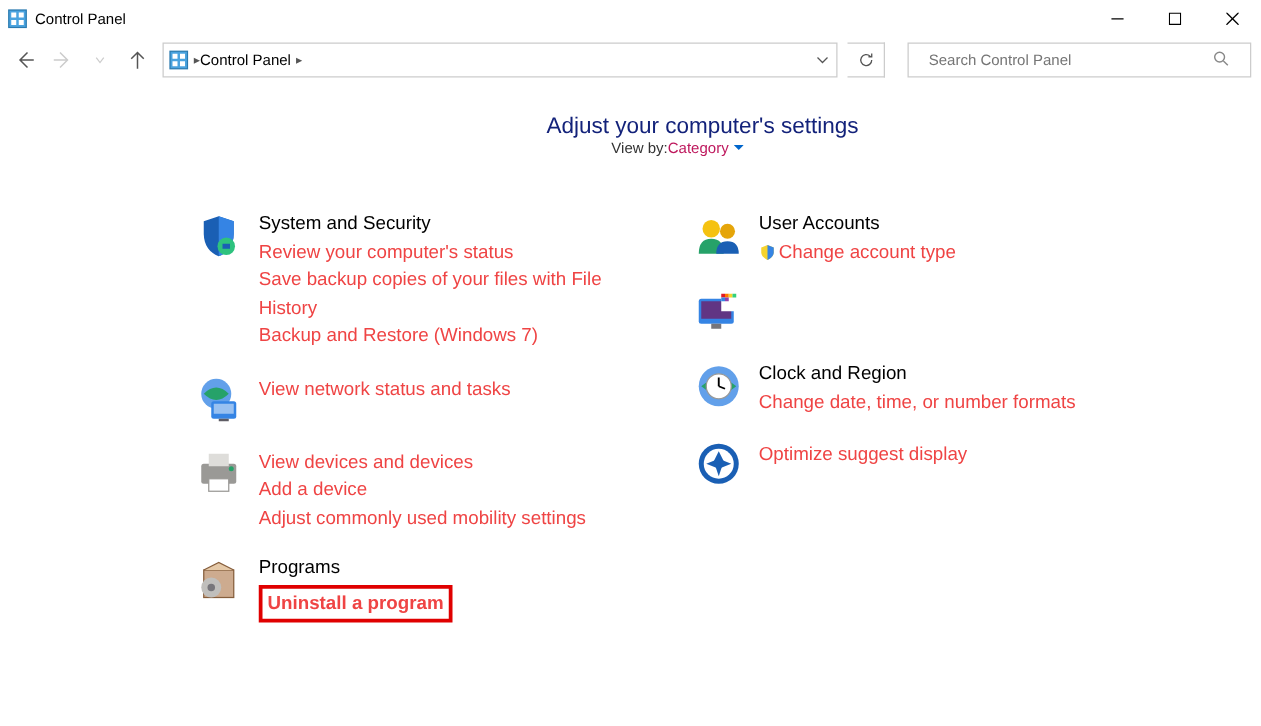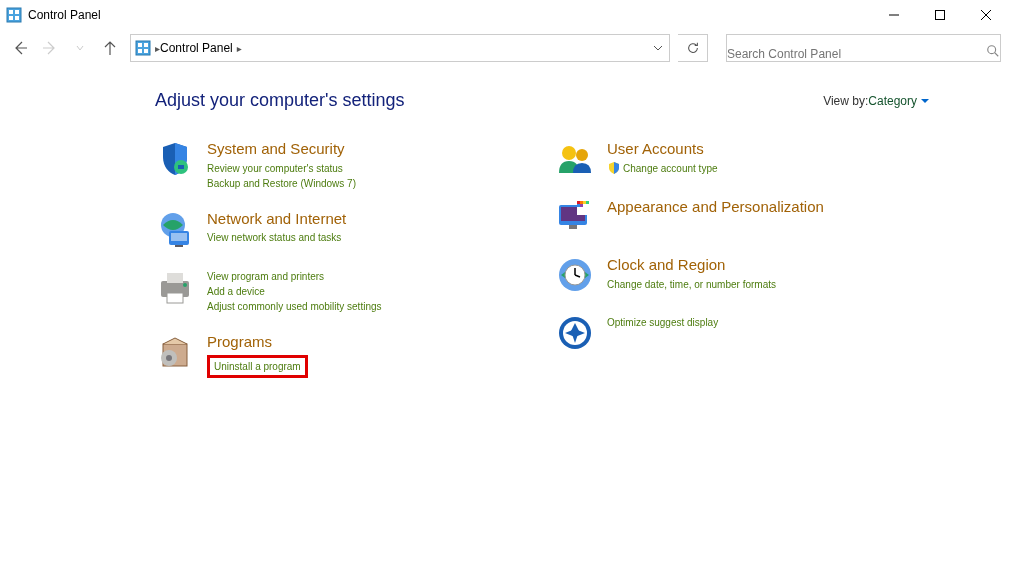--- a/index.html
+++ b/index.html
@@ -18,42 +18,42 @@
   .navrow { height: 36px; display: flex; align-items: center; padding: 0 8px; gap: 8px; }
   .nav-arrows { display: flex; align-items: center; gap: 14px; padding: 0 4px; }
   .nav-arrow { width: 16px; height: 16px; display: flex; align-items: center; justify-content: center; color: #555; }
   .nav-arrow.disabled { color: #bbb; }
   .addressbar { flex: 0 0 540px; height: 28px; border: 1px solid #ccc; display: flex; align-items: center; }
   .addr-icon { width: 16px; height: 16px; margin: 0 4px; }
   .addr-text { font-size: 12px; display: flex; align-items: center; gap: 4px; flex: 1; }
   .addr-sep { color: #555; font-size: 10px; }
   .addr-drop { width: 24px; height: 28px; display: flex; align-items: center; justify-content: center; border-left: 1px solid transparent; color: #555; }
   .refresh-btn { width: 30px; height: 28px; border: 1px solid #ccc; border-left: none; display: flex; align-items: center; justify-content: center; color: #555; }
-  .searchbox { flex: 1; height: 28px; border: 1px solid #ccc; display: flex; align-items: flex-end; padding: 0 0; margin-left: 10px; }
+  .searchbox { flex: 1; height: 28px; border: 1px solid #ccc; display: flex; align-items: center; padding: 0 16px; margin-left: 10px; }
   .searchbox input { border: none; outline: none; font-size: 12px; flex: 1; font-family: inherit; }
   .search-icon { color: #888; }
   
   
   .content { padding: 24px 40px 0 155px; }
-  .content-header { display: flex; justify-content: space-between; align-items: center; margin-bottom: 28px; }
+  .content-header { display: flex; justify-content: space-between; align-items: center; margin-bottom: 44px; flex-direction: column; }
   .h1 { font-size: 18px; color: #13227a; font-weight: 400; }
   .viewby { font-size: 12px; color: #333; display: flex; align-items: flex-start; gap: 0; margin-right: 40px;}
-  .viewby-link { color: #14532d; cursor: pointer; display: flex; align-items: center; gap: 4px; }
+  .viewby-link { color: #be185d; cursor: pointer; display: flex; align-items: center; gap: 4px; }
   
   .columns { display: flex; gap: 60px; }
   .col { flex: 0 0 340px; }
   
   .cat { display: flex; gap: 12px; margin-bottom: 18px; }
   .cat-icon { width: 40px; height: 40px; flex-shrink: 0; display: flex; align-items: flex-start; justify-content: center; }
   .cat-body { }
-  .cat-title { font-size: 15px; color: #a16207; cursor: pointer; line-height: 1.3; }
+  .cat-title { font-size: 15px; color: #000000; cursor: pointer; line-height: 1.3; }
   .cat-links { margin-top: 2px; }
-  .cat-link { font-size: 10px; color: #4d7c0f; cursor: pointer; line-height: 1.5; display: block; }
-  
-  .highlight { border: 3px solid #e00000; padding: 1px 4px; display: inline-block; margin-top: 2px; }
+  .cat-link { font-size: 15px; color: #ef4444; cursor: pointer; line-height: 1.5; display: block; }
+  
+  .highlight { border: 3px solid #e00000; padding: 1px 4px; display: inline-block; margin-top: 2px; font-weight: bold; }
   .small-shield { width: 14px; height: 14px; vertical-align: -3px; margin-right: 2px; }
 </style>
 </head>
 <body>
 
 <div class="titlebar">
   <div class="titlebar-left">
     <span class="title-icon">
       <svg viewBox="0 0 16 16">
           <rect x="1" y="1" width="14" height="14" fill="#4aa3df" stroke="#2a7ab0"></rect>
@@ -165,53 +165,53 @@
               <path d="M20 4 L32 8 V18 C32 28 26 34 20 36 C14 34 8 28 8 18 V8 Z" fill="#1a5fb4"></path>
               <path d="M20 4 L32 8 V18 C32 28 26 34 20 36 V4 Z" fill="#3584e4"></path>
               <circle cx="26" cy="28" r="7" fill="#2ec27e"></circle>
               <rect x="23" y="26" width="6" height="4" fill="#1a5fb4"></rect>
             </svg>
           </div>
           <div class="cat-body">
             <div class="cat-title">System and Security</div>
             <div class="cat-links">
               <span class="cat-link">Review your computer's status</span>
+              <span class="cat-link">Save backup copies of your files with File History</span>
               <span class="cat-link">Backup and Restore (Windows 7)</span>
             </div>
           </div>
         </div>
         <div class="cat">
           <div class="cat-icon">
             <svg viewBox="0 0 40 40">
               <circle cx="18" cy="16" r="12" fill="#62a0ea"></circle>
               <path d="M8 16 Q18 6 28 16 Q18 26 8 16" fill="#26a269"></path>
               <rect x="14" y="22" width="20" height="14" rx="2" fill="#3584e4"></rect>
               <rect x="16" y="24" width="16" height="8" fill="#99c1f1"></rect>
               <rect x="20" y="36" width="8" height="2" fill="#5e5c64"></rect>
             </svg>
           </div>
           <div class="cat-body">
-            <div class="cat-title">Network and Internet</div>
             <div class="cat-links">
               <span class="cat-link">View network status and tasks</span>
             </div>
           </div>
         </div>
         <div class="cat">
           <div class="cat-icon">
             <svg viewBox="0 0 40 40">
               <rect x="6" y="14" width="28" height="16" rx="2" fill="#9a9996"></rect>
               <rect x="12" y="6" width="16" height="10" fill="#deddda"></rect>
               <rect x="12" y="26" width="16" height="10" fill="#fff" stroke="#9a9996"></rect>
               <circle cx="30" cy="18" r="2" fill="#26a269"></circle>
             </svg>
           </div>
           <div class="cat-body">
             <div class="cat-links">
-              <span class="cat-link">View program and printers</span>
+              <span class="cat-link">View devices and devices</span>
               <span class="cat-link">Add a device</span>
               <span class="cat-link">Adjust commonly used mobility settings</span>
             </div>
           </div>
         </div>
         <div class="cat">
           <div class="cat-icon">
             <svg viewBox="0 0 40 40">
               <rect x="8" y="12" width="24" height="22" fill="#cdab8f" stroke="#865e3c"></rect>
               <path d="M8 12 L20 6 L32 12" fill="#e5c9a8" stroke="#865e3c"></path>
@@ -253,24 +253,20 @@
               <rect x="14" y="28" width="8" height="4" fill="#77767b"></rect>
               <rect x="22" y="4" width="14" height="14" fill="#fff"></rect>
               <rect x="22" y="4" width="3" height="3" fill="#e01b24"></rect>
               <rect x="25" y="4" width="3" height="3" fill="#ff7800"></rect>
               <rect x="28" y="4" width="3" height="3" fill="#f6d32d"></rect>
               <rect x="31" y="4" width="3" height="3" fill="#33d17a"></rect>
               <rect x="22" y="7" width="3" height="3" fill="#3584e4"></rect>
               <rect x="25" y="7" width="3" height="3" fill="#9141ac"></rect>
             </svg>
           </div>
-          <div class="cat-body">
-            <div class="cat-title">Appearance and Personalization</div>
-            <div class="cat-links"></div>
-          </div>
         </div>
         <div class="cat">
           <div class="cat-icon">
             <svg viewBox="0 0 40 40">
               <circle cx="20" cy="20" r="16" fill="#62a0ea"></circle>
               <path d="M6 20 Q20 8 34 20 Q20 32 6 20" fill="#26a269"></path>
               <circle cx="20" cy="20" r="10" fill="#fff" stroke="#9a9996"></circle>
               <line x1="20" y1="20" x2="20" y2="13" stroke="#000" stroke-width="1.5"></line>
               <line x1="20" y1="20" x2="25" y2="22" stroke="#000" stroke-width="1.5"></line>
             </svg>

